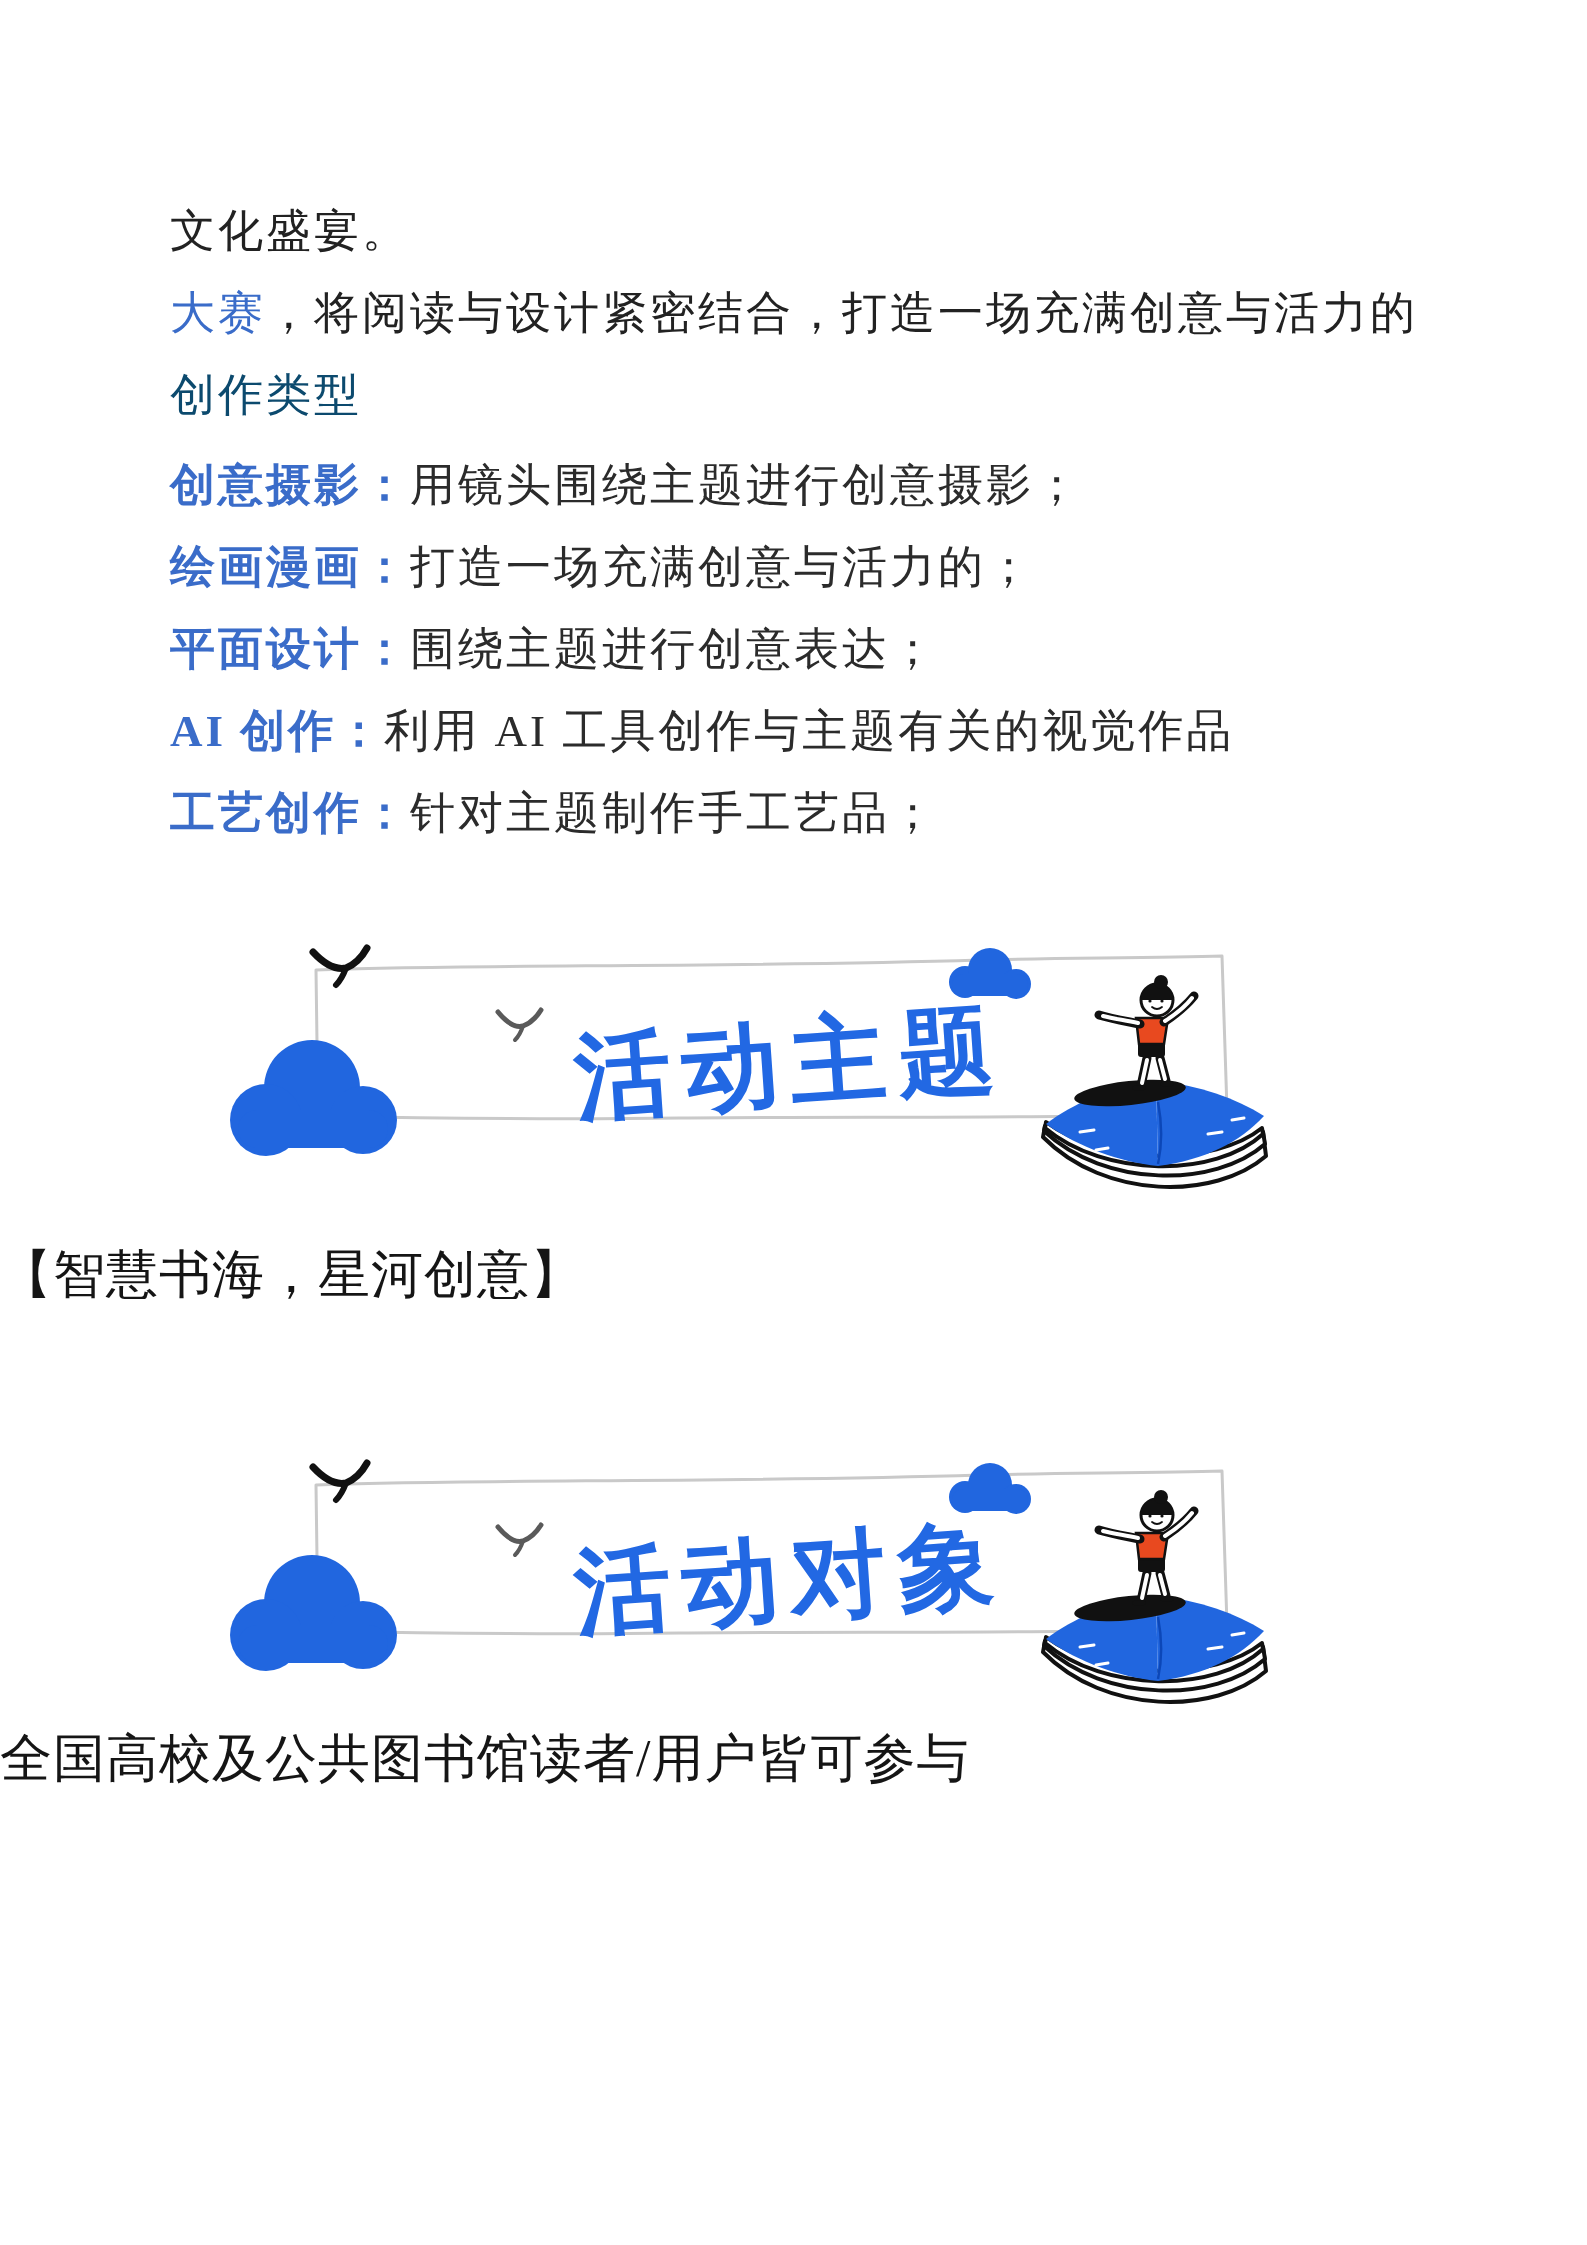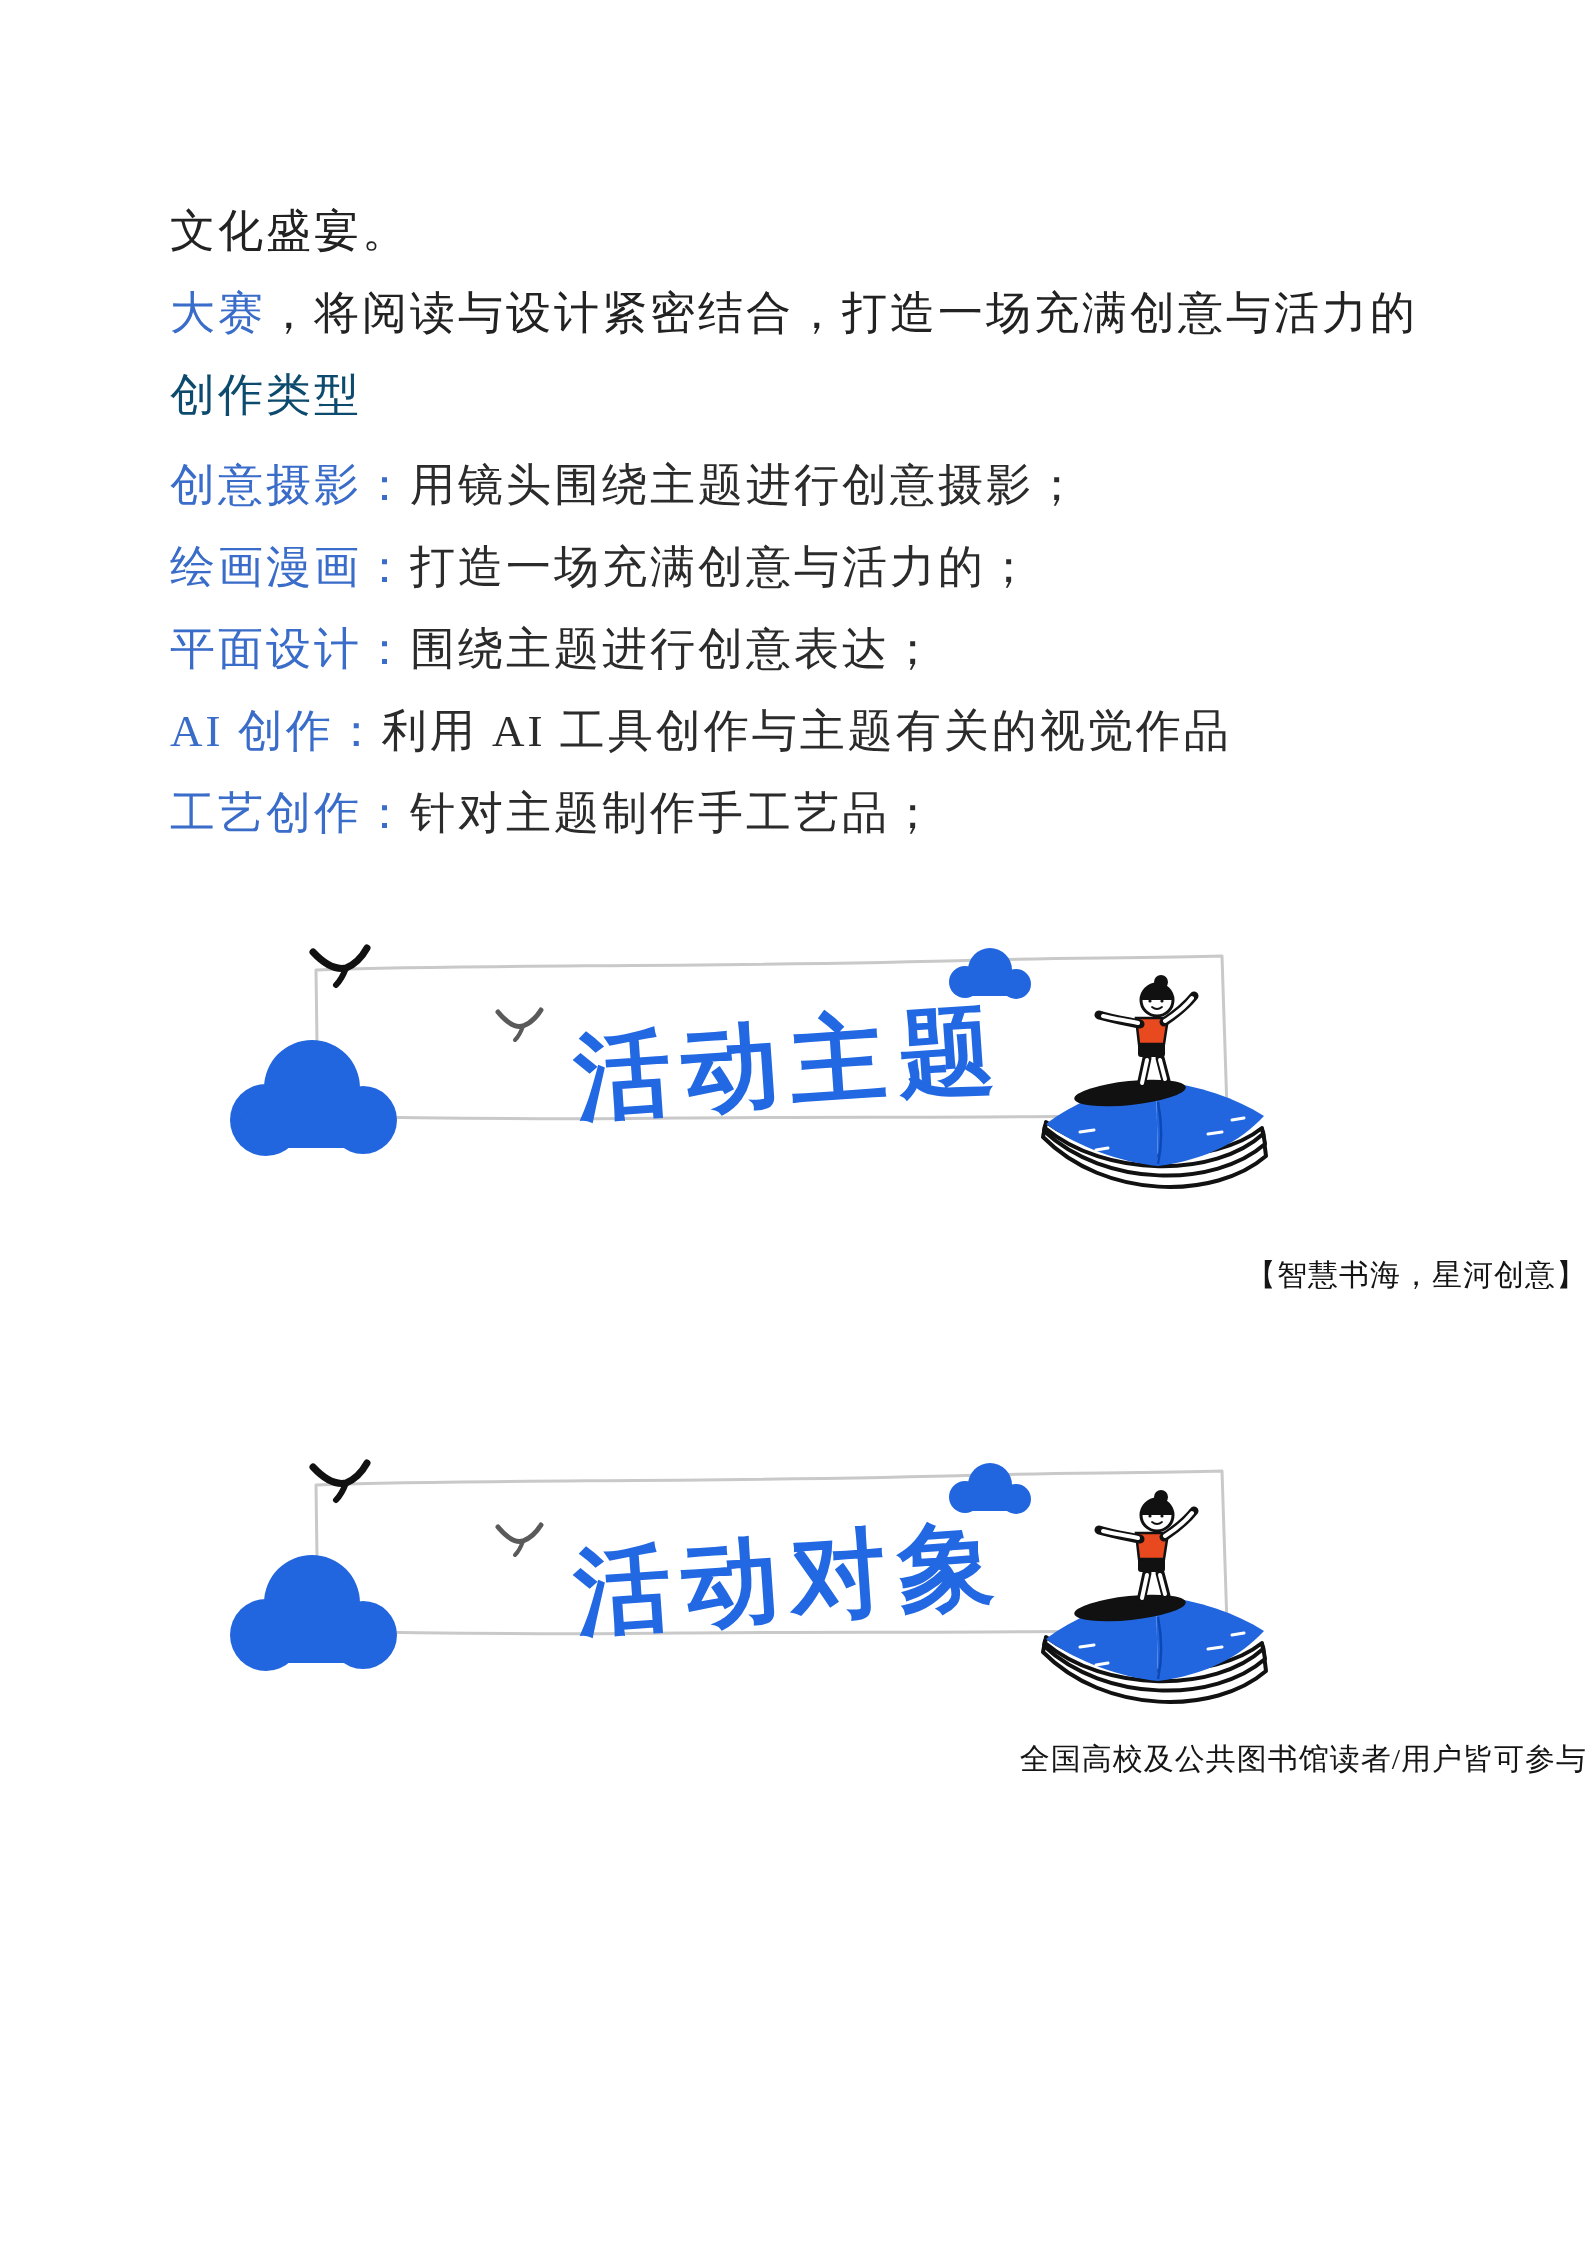--- a/index.html
+++ b/index.html
@@ -20,26 +20,26 @@
     color:var(--text_color);position:relative;overflow:hidden;
     margin:0 auto;box-sizing:border-box;
   }
   .content{padding:0 170px;}
   .para{margin:190px 0 0 0;font-size:45px;line-height:82px;letter-spacing:3px;}
   .para .line{display:block;white-space:nowrap;}
   .blue{color:var(--accent_blue);}
   .heading{margin:0;font-size:45px;line-height:82px;letter-spacing:3px;font-weight:400;color:#0c4a6e;}
   .type-list{margin:8px 0 0 0;padding:0;}
   .type-item{list-style:none;font-size:45px;line-height:82px;letter-spacing:3px;white-space:nowrap;color:#2b2b2b;}
-  .type-item .label{color:var(--accent_blue);}
+  .type-item .label{color:var(--accent_blue);font-weight:bold;}
   .banner{width:1080px;height:265px;margin-left:200px;position:relative;}
   .banner-1{margin-top:76px;}
   .banner-2{margin-top:140px;}
   .banner svg{display:block;width:1080px;height:265px;overflow:visible;}
-  .caption{margin:0;text-align:right;font-size:30px;line-height:60px;letter-spacing:1px;color:#151515;white-space:nowrap;}
+  .caption{margin:0;text-align:left;font-size:52px;line-height:60px;letter-spacing:1px;color:#151515;white-space:nowrap;}
   .caption-1{margin-top:50px;}
   .caption-2{margin-top:19px;}
   
   .outline{fill:#ffffff;stroke:var(--outline_gray);stroke-width:3;stroke-linejoin:round;}
   .cloud{fill:var(--cloud_blue);}
   .bird-black{fill:none;stroke:var(--ink_black);stroke-width:7;stroke-linecap:round;}
   .bird-black-tail{fill:none;stroke:var(--ink_black);stroke-width:6;stroke-linecap:round;}
   .bird-gray{fill:none;stroke:var(--bird_gray);stroke-width:5;stroke-linecap:round;}
   .bird-gray-tail{fill:none;stroke:var(--bird_gray);stroke-width:4;stroke-linecap:round;}
   .page-fan{fill:#ffffff;stroke:var(--ink_black);stroke-width:4;stroke-linejoin:round;}

